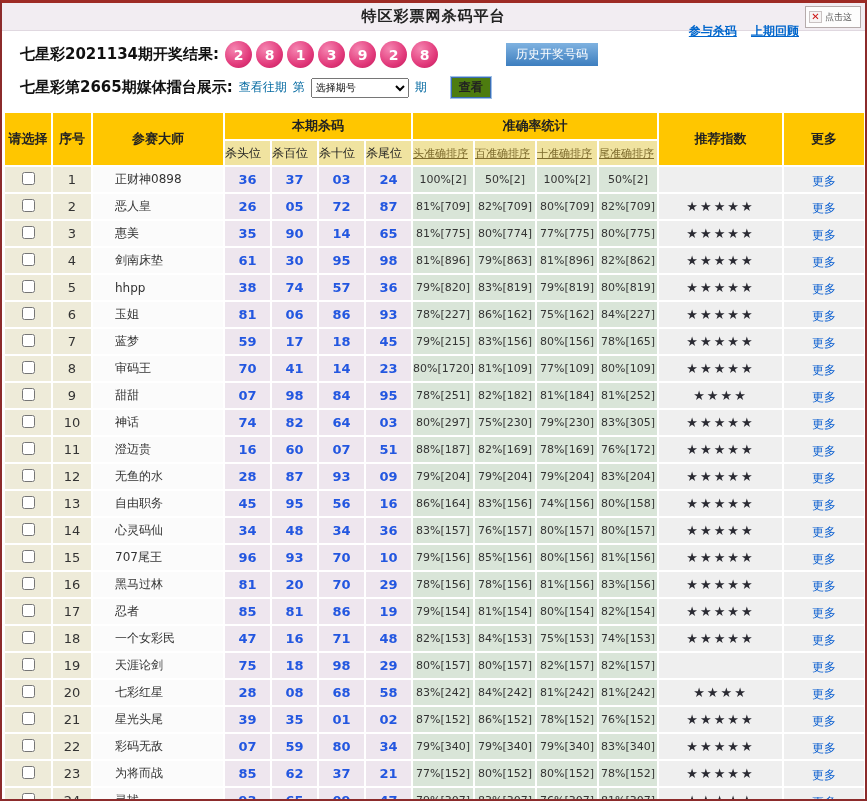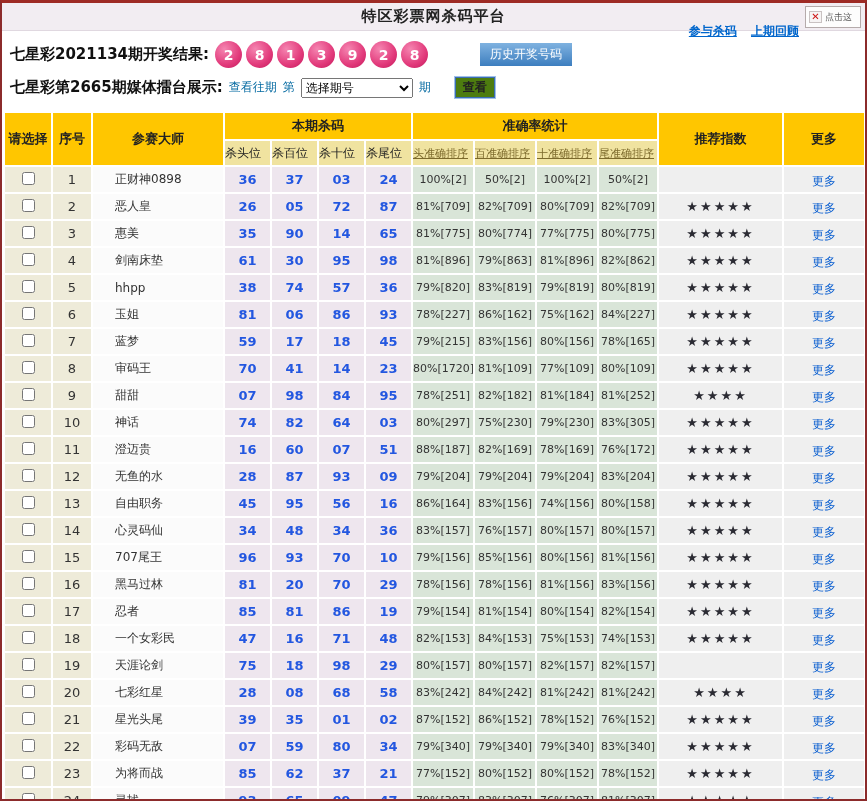--- a/index.html
+++ b/index.html
@@ -14,32 +14,32 @@
   .page-title { flex:1; text-align:center; font-size:15px; font-weight:bold; color:#222; letter-spacing:1px; }
   .top-links { position:absolute; right:66px; top:20px; font-size:12px; font-weight:bold; }
   .top-links a { color:#0066CC; text-decoration:underline; margin-left:10px; cursor:pointer; }
   .broken-box { position:absolute; right:4px; top:3px; width:56px; height:22px; background:#FDFDFD;
                 border:1px solid #B5ABAB; display:flex; align-items:center; padding:0 3px; gap:3px; }
   .broken-x { color:#CC1111; font-size:10px; font-weight:bold; border:1px solid #C9C2C2; background:#F6F4F4;
               width:13px; height:12px; line-height:10px; text-align:center; }
   .broken-txt { font-size:9px; color:#555; white-space:nowrap; }
 
   
-  .info { padding:10px 0 4px 8px; }
+  .info { padding:10px 0 4px 18px; }
   .info-row { display:flex; align-items:center; margin-bottom:9px; }
   .big-label { font-size:15px; font-weight:bold; color:#111; white-space:nowrap; }
   .balls { display:inline-flex; margin-left:6px; }
   .ball { width:27px; height:27px; border-radius:50%;
           background: radial-gradient(circle at 35% 30%, #F585B1, #E23A7B 60%, #C2185B);
           color:#fff; font-weight:bold; font-size:14px;
           display:inline-flex; align-items:center; justify-content:center; margin-right:4px; }
-  .history-btn { margin-left:48px; background:linear-gradient(#7FB2E0,#3D7EBF); color:#fff;
+  .history-btn { margin-left:64px; background:linear-gradient(#7FB2E0,#3D7EBF); color:#fff;
                  font-size:12px; border:none; padding:3px 10px; cursor:pointer; }
   .small-txt { font-size:12px; color:#0369a1; margin-left:6px; white-space:nowrap; }
-  .issue-select { margin-left:6px; font-size:12px; width:112px; height:20px; }
+  .issue-select { margin-left:6px; font-size:10px; width:98px; height:20px; }
   .view-btn { margin-left:24px; font-size:12px; font-weight:bold; color:#222; background:#4d7c0f;
               border:1px solid #3C6EB4; outline:1px solid #9FC0E8; padding:1px 7px; cursor:pointer; }
 
   
   table { border-collapse:separate; border-spacing:2px; table-layout:fixed; width:863px; margin:0 0 0 1px; }
   th, td { overflow:hidden; white-space:nowrap; }
   th.gold { background:#FFC600; font-size:13px; font-weight:bold; color:#222; height:26px; text-align:center; }
   th.pale { background:#F0E3A0; font-size:12px; font-weight:normal; color:#222; height:24px; text-align:left; }
   th.pale a { color:#7C6A2C; text-decoration:underline; font-size:11px; cursor:pointer; }
   td { height:25px; text-align:center; }

